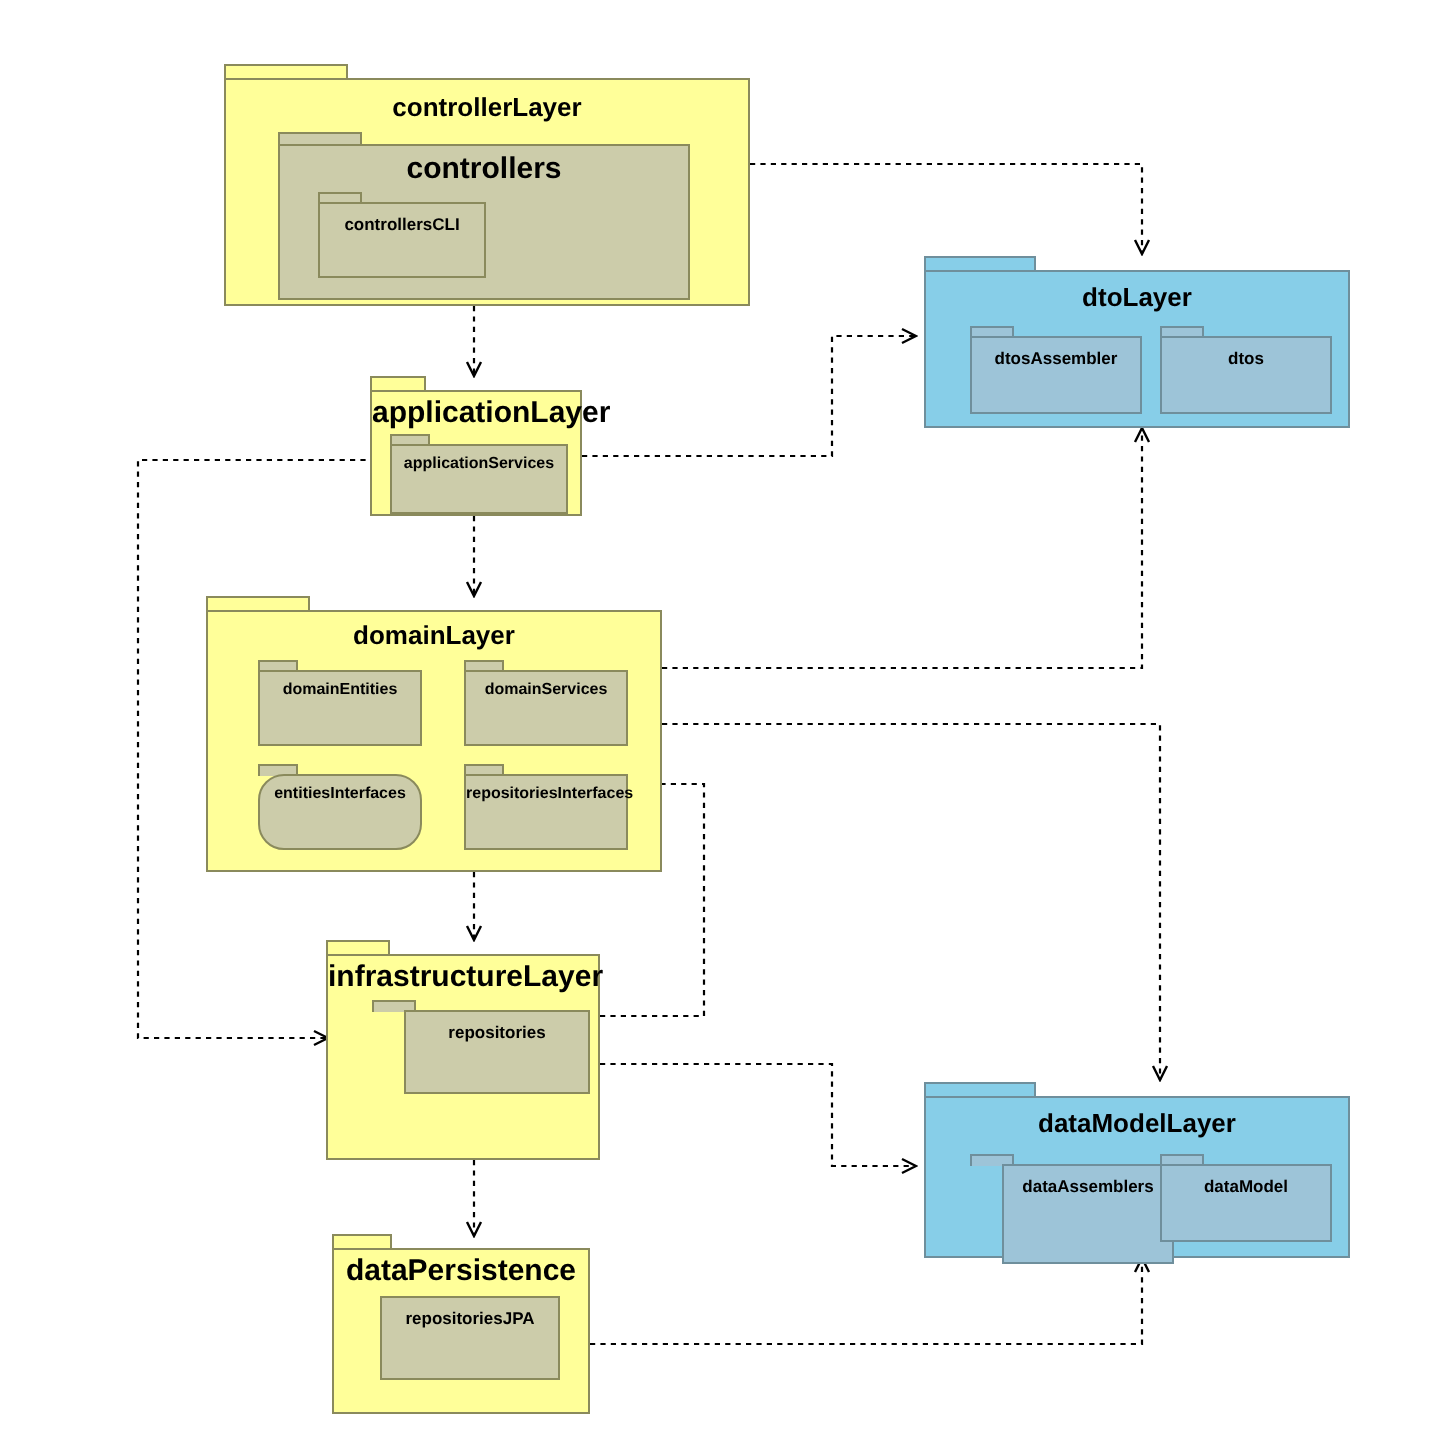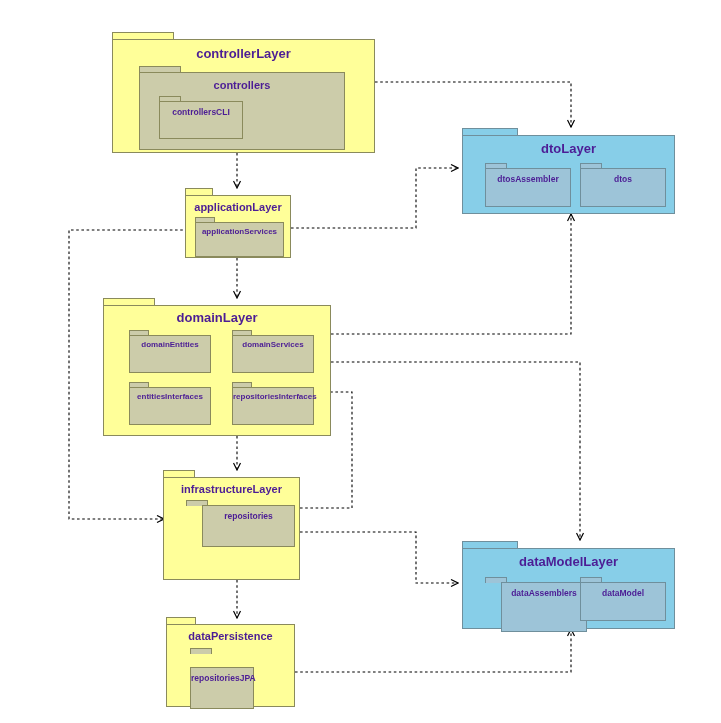--- a/index.html
+++ b/index.html
@@ -22,42 +22,42 @@
   }
   .pkg > .body{
     position:absolute;left:0;
     box-sizing:border-box;
     border:1px solid #8a8a5c;
   }
   .pkg > .body > .title{
     position:absolute;left:0;right:0;
     text-align:center;
     font-weight:bold;
-    color:#4c1d95;
+    color:#000000;
     white-space:nowrap;
   }
 
   
   .yellow > .tab{background:#ffff99;}
   .yellow > .body{background:#ffff99;}
 
   
   .blue > .tab{background:#87cee8;border-color:#6f8f9c;}
   .blue > .body{background:#87cee8;border-color:#6f8f9c;}
 
   
   .khaki > .tab{background:#ccccaa;border-color:#8a8a5c;}
   .khaki > .body{background:#ccccaa;border-color:#8a8a5c;}
 
   
   .steel > .tab{background:#9dc4d8;border-color:#6f8f9c;}
   .steel > .body{background:#9dc4d8;border-color:#6f8f9c;}
 
   .t-lg{font-size:13px;line-height:16px;}
-  .t-md{font-size:11px;line-height:14px;}
+  .t-md{font-size:15px;line-height:14px;}
   .t-sm{font-size:8.5px;line-height:12px;font-weight:bold;}
   .t-xs{font-size:8px;line-height:11px;font-weight:bold;}
 </style>
 </head>
 <body>
 
 <div id="canvas">
 
   <svg id="wires" viewBox="0 0 721 723">
     <defs>
@@ -166,21 +166,21 @@
 
       <div class="pkg khaki" style="left:128px;top:24px;width:82px;height:43px;">
         <div class="tab" style="width:20px;height:6px;"></div>
         <div class="body" style="top:5px;width:82px;height:38px;text-decoration:underline;">
           <div class="title t-xs" style="top:3px;">domainServices</div>
         </div>
       </div>
 
       <div class="pkg khaki" style="left:25px;top:76px;width:82px;height:43px;">
         <div class="tab" style="width:20px;height:6px;"></div>
-        <div class="body" style="top:5px;width:82px;height:38px;">
+        <div class="body" style="top:5px;width:82px;height:38px;border-radius:13px;">
           <div class="title t-xs" style="top:3px;">entitiesInterfaces</div>
         </div>
       </div>
 
       <div class="pkg khaki" style="left:128px;top:76px;width:82px;height:43px;">
         <div class="tab" style="width:20px;height:6px;"></div>
         <div class="body" style="top:5px;width:82px;height:38px;">
           <div class="title t-xs" style="top:3px;">repositoriesInterfaces</div>
         </div>
       </div>
@@ -224,20 +224,20 @@
     </div>
   </div>
 
   <div class="pkg yellow" style="left:166px;top:617px;width:129px;height:90px;">
     <div class="tab" style="width:30px;height:8px;"></div>
     <div class="body" style="top:7px;width:129px;height:83px;">
       <div class="title t-md" style="top:4px;">dataPersistence</div>
 
       <div class="pkg khaki" style="left:23px;top:23px;width:86px;height:47px;">
         <div class="tab" style="width:22px;height:6px;"></div>
-        <div class="body" style="top:19px;width:64px;height:42px;">
+        <div class="body" style="top:0;width:90px;height:42px;">
           <div class="title t-sm" style="top:4px;">repositoriesJPA</div>
         </div>
       </div>
     </div>
   </div>
 
 </div>
 
 </body></html>

